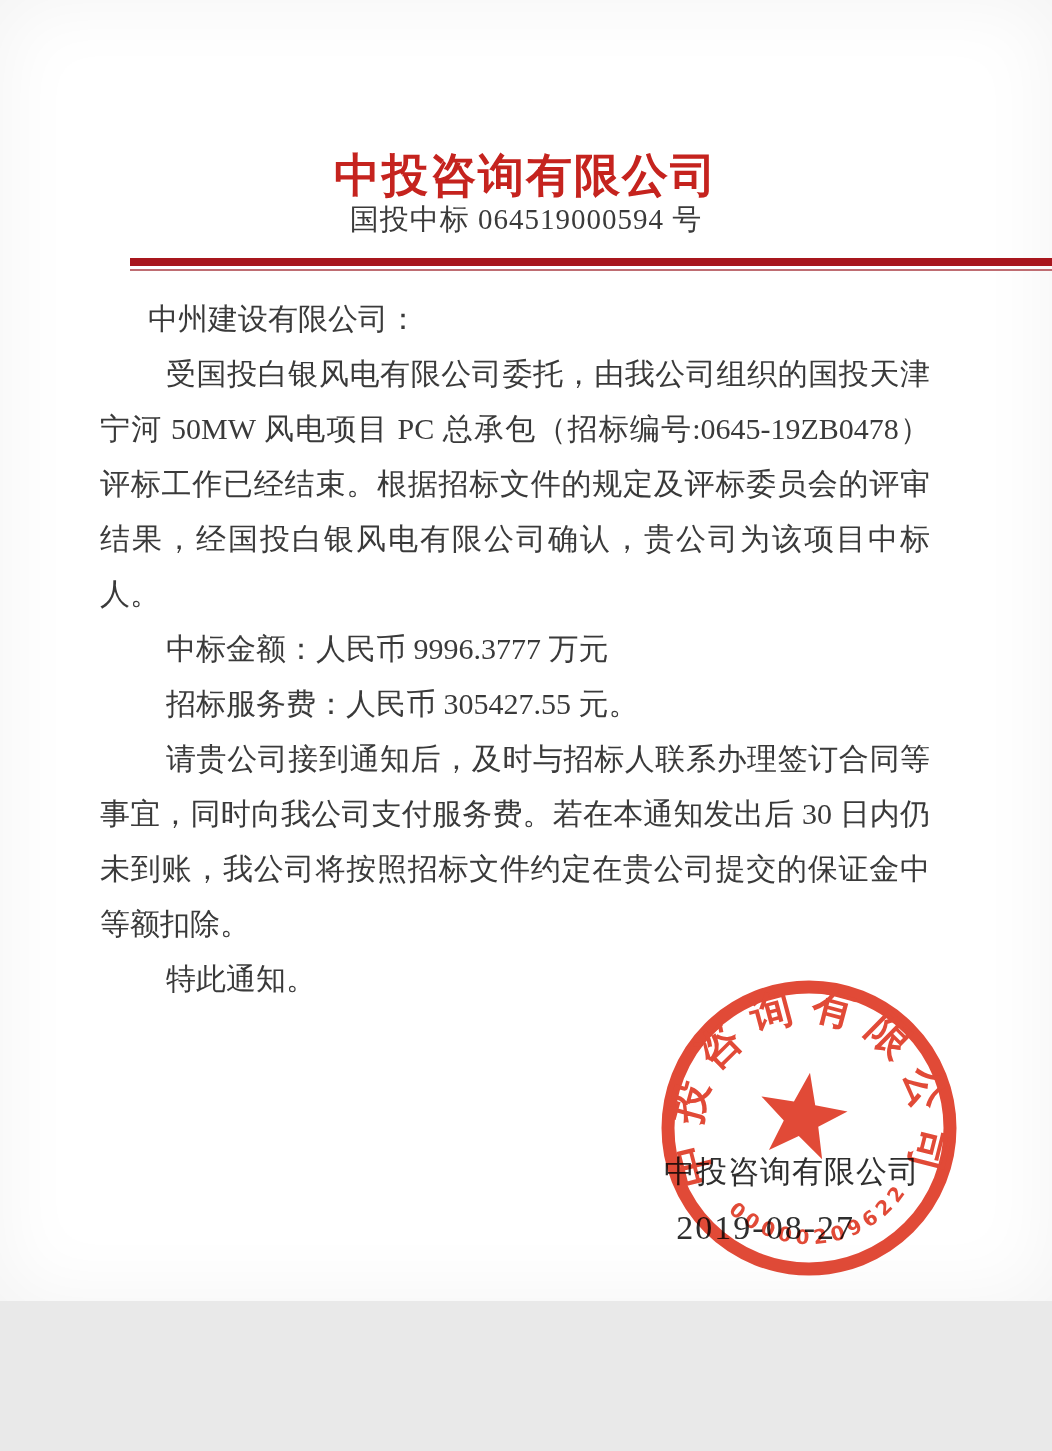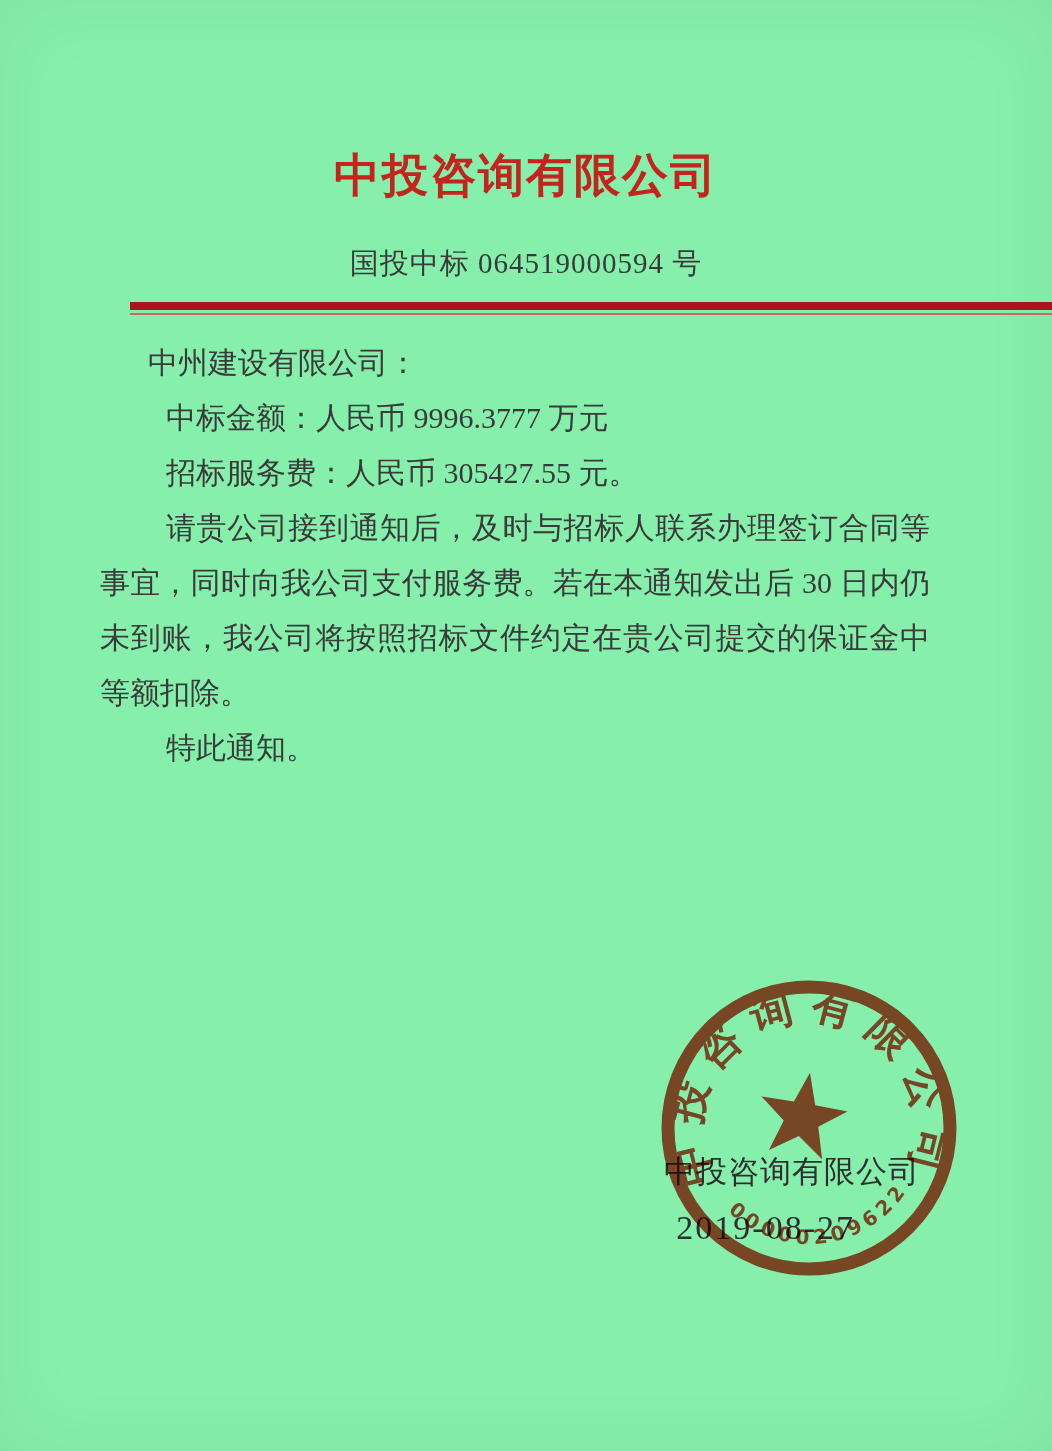--- a/index.html
+++ b/index.html
@@ -1,39 +1,38 @@
 <!DOCTYPE html>
 <html><head>
 <meta charset="utf-8">
 <style>
   html,body{margin:0;padding:0;background:#e9e9e9;}
   .page{
     position:relative;
-    width:1052px;height:1451px;
+    width:1052px;height:1301px;
     margin:0 auto;
-    background:#86efac;
+    background:#ffffff;
     box-shadow:inset 0 0 80px rgba(0,0,0,0.05);
     overflow:hidden;
     font-family:"Liberation Serif","DejaVu Serif",serif;
   }
   .header{ text-align:center; }
   .company-title{
     margin-top:150px;
     font-size:46px; line-height:52px;
     font-weight:700; color:#c5231e;
     letter-spacing:2px;
   }
   .doc-title{
     margin-top:40px;
     font-size:40px; line-height:46px;
     font-weight:700; color:#c5231e;
     letter-spacing:4px; word-spacing:14px;
   }
   .doc-number{
-    margin-top:44px;
     font-size:29px; line-height:34px;
     color:#3a3a3a; letter-spacing:1px;
   }
   .rule{ margin:22px 0 0 130px; }
   .rule-thick{ height:8px; background:#a8161d; }
   .rule-thin{ margin-top:3px; height:2px; background:#bf6d72; }
 
   .body-text{
     margin:20px 122px 0 100px;
     font-size:30px; line-height:55px;
@@ -75,20 +74,21 @@
     <div class="doc-number">国投中标 064519000594 号</div>
   </div>
 
   <div class="rule">
     <div class="rule-thick"></div>
     <div class="rule-thin"></div>
   </div>
 
   <div class="body-text">
     <p class="p-salutation">中州建设有限公司：</p>
+    <p class="p-indent">受国投白银风电有限公司委托，由我公司组织的国投天津宁河 50MW 风电项目 PC 总承包（招标编号:0645-19ZB0478）评标工作已经结束。根据招标文件的规定及评标委员会的评审结果，经国投白银风电有限公司确认，贵公司为该项目中标人。</p>
     <p class="p-indent">中标金额：人民币 9996.3777 万元</p>
     <p class="p-indent">招标服务费：人民币 305427.55 元。</p>
     <p class="p-indent">请贵公司接到通知后，及时与招标人联系办理签订合同等事宜，同时向我公司支付服务费。若在本通知发出后 30 日内仍未到账，我公司将按照招标文件约定在贵公司提交的保证金中等额扣除。</p>
     <p class="p-indent">特此通知。</p>
   </div>
 
   <div class="signature-line">中投咨询有限公司</div>
   <div class="date-line">2019-08-27</div>
 
   <div class="seal">

